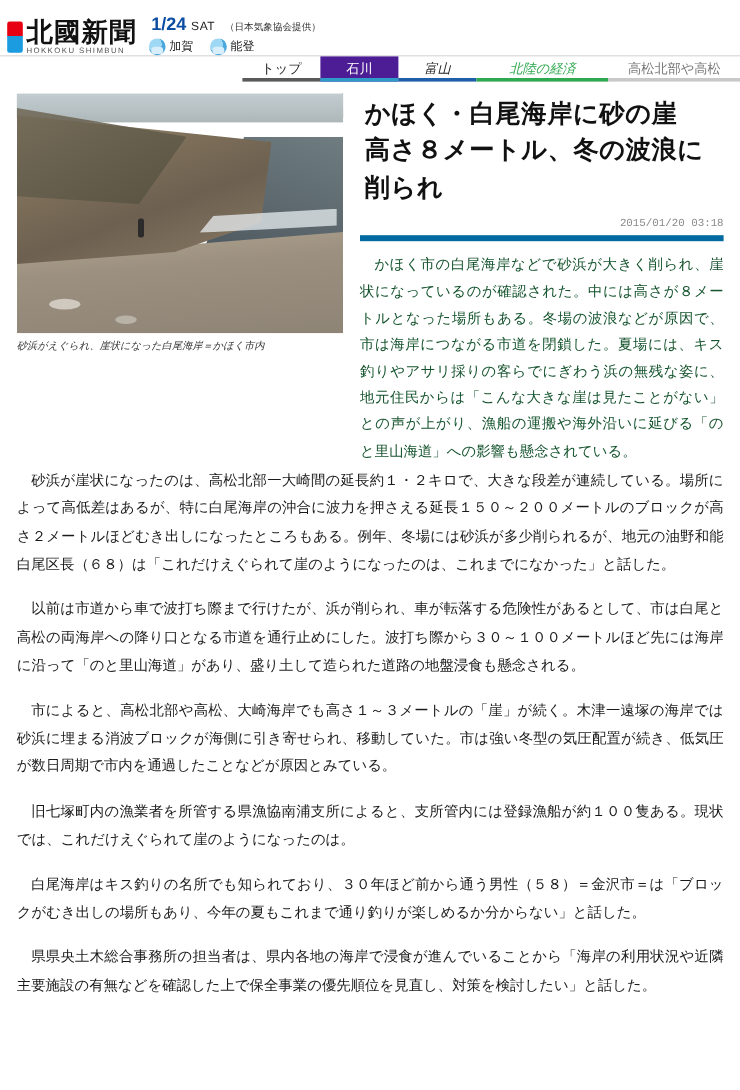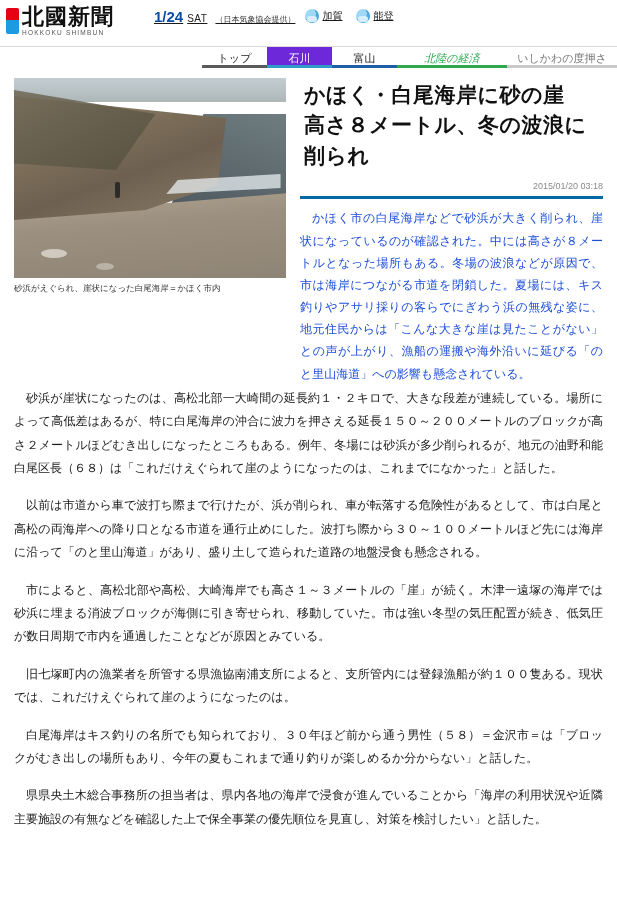--- a/index.html
+++ b/index.html
@@ -8,24 +8,23 @@
     width: 617px;
     background: #ffffff;
     font-family: "Liberation Sans", sans-serif;
     color: #1a1a1a;
   }
   .page { width: 617px; position: relative; }
 
   
   .masthead {
     display: flex;
-    align-items: flex-start;
+    align-items: flex-end;
     padding: 4px 6px 0 6px;
     height: 46px;
-    gap: 28px;
   }
   .logo-block { display: flex; align-items: flex-start; }
   .logo-mark {
     width: 13px; height: 26px;
     margin-top: 4px; margin-right: 3px;
     background: linear-gradient(180deg,#e60012 0 45%, #1b9be0 45% 100%);
     border-radius: 2px;
   }
   .logo-text { line-height: 1; }
   .logo-main {
@@ -85,30 +84,30 @@
   .nav-spacer { width: 248px; }
   .nav-item {
     flex: 0 0 auto;
     min-width: 65px;
     text-align: center;
     line-height: 22px;
     color: #222;
     border-bottom: 3px solid #22c55e;
     padding: 0 6px;
   }
-  .nav-item.active { background: #6d28d9; color: #fff; border-bottom-color: #2e9bc9; }
+  .nav-item.active { background: #4c1d95; color: #fff; border-bottom-color: #2e9bc9; }
   .nav-item.green { color: #2fa84f; border-bottom-color: #2fa84f; min-width: 110px; font-style: italic;}
   .nav-item.gray2 { color: #777; border-bottom-color: #c9c9c9; min-width: 110px;}
   .nav-item.top { border-bottom-color: #5a5a5a; }
-  .nav-item.toyama { border-bottom-color: #1f5fa8; }
+  .nav-item.toyama { border-bottom-color: #1f5fa8; font-style: italic; }
 
   
   .article { padding: 10px 14px 30px 14px; }
   .top-area { display: flex; gap: 14px; }
-  .photo-col { width: 272px; flex: 0 0 272px; }
+  .photo-col { width: 272px; flex: 0 0 272px; font-style: italic; }
   .photo {
     width: 272px; height: 200px;
     position: relative;
     overflow: hidden;
     background:
       linear-gradient(180deg,#cfd9dc 0 6%, #b9c2c3 6% 10%, transparent 10%),
       linear-gradient(185deg,#8e8277 0 0%, transparent 0%);
   }
   .ph-sky { position:absolute; inset:0 0 88% 0; background:linear-gradient(180deg,#c3ccd0,#aeb7b8); }
   .ph-cliff {
@@ -154,29 +153,30 @@
     font-weight: bold;
     line-height: 1.45;
     color: #111;
     letter-spacing: .5px;
     margin: 0 0 10px 4px;
   }
   .pubdate {
     text-align: right;
     font-size: 9px;
     color: #8a8a8a;
-    border-bottom: 3px solid #0369a1;
+    border-bottom: 5px solid #0369a1;
     padding-bottom: 5px;
     margin-bottom: 8px;
+    font-family: Liberation Mono, monospace;
   }
   .lead {
     font-size: 12px;
     line-height: 1.85;
     text-align: justify;
-    color: #1d4ed8;
+    color: #14532d;
     text-indent: 1em;
     margin: 0;
   }
 
   .body-text { margin-top: 2px; }
   .body-text p {
     font-size: 12px;
     line-height: 1.95;
     text-align: justify;
     color: #1a1a1a;
@@ -191,21 +191,21 @@
 
   <div class="masthead">
     <div class="logo-block">
       <div class="logo-mark"></div>
       <div class="logo-text">
         <span class="logo-main">北國新聞</span>
         <span class="logo-sub">HOKKOKU SHIMBUN</span>
       </div>
     </div>
 
-    <div style="display:flex;flex-direction:row;text-decoration:underline;">
+    <div style="display:flex;flex-direction:column;">
       <div class="date-block">
         <span class="date-main">1/24</span>
         <span class="date-dow">SAT</span>
         <span class="date-note">（日本気象協会提供）</span>
       </div>
       <div class="weather-row">
         <div class="weather-item">
           <span class="w-icon"></span>
           <span class="w-label">加賀</span>
         </div>
@@ -216,21 +216,21 @@
       </div>
     </div>
   </div>
 
   <div class="nav">
     <div class="nav-spacer"></div>
     <div class="nav-item top">トップ</div>
     <div class="nav-item active">石川</div>
     <div class="nav-item toyama">富山</div>
     <div class="nav-item green">北陸の経済</div>
-    <div class="nav-item gray2">いしかわの度押さ</div>
+    <div class="nav-item gray2">高松北部や高松</div>
   </div>
 
   <div class="article">
     <div class="top-area">
 
       <div class="photo-col">
         <div class="photo">
           <div class="ph-sky"></div>
           <div class="ph-sea"></div>
           <div class="ph-beach"></div>

